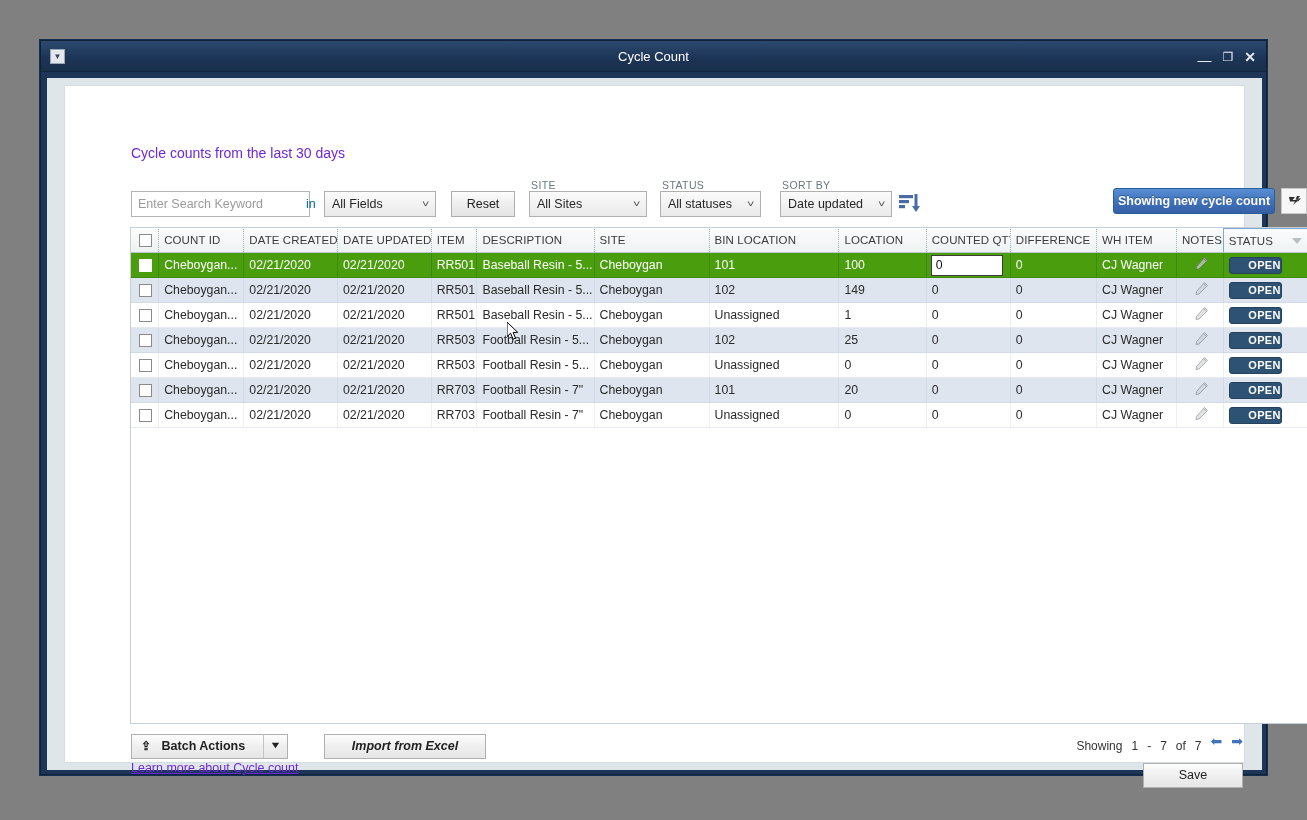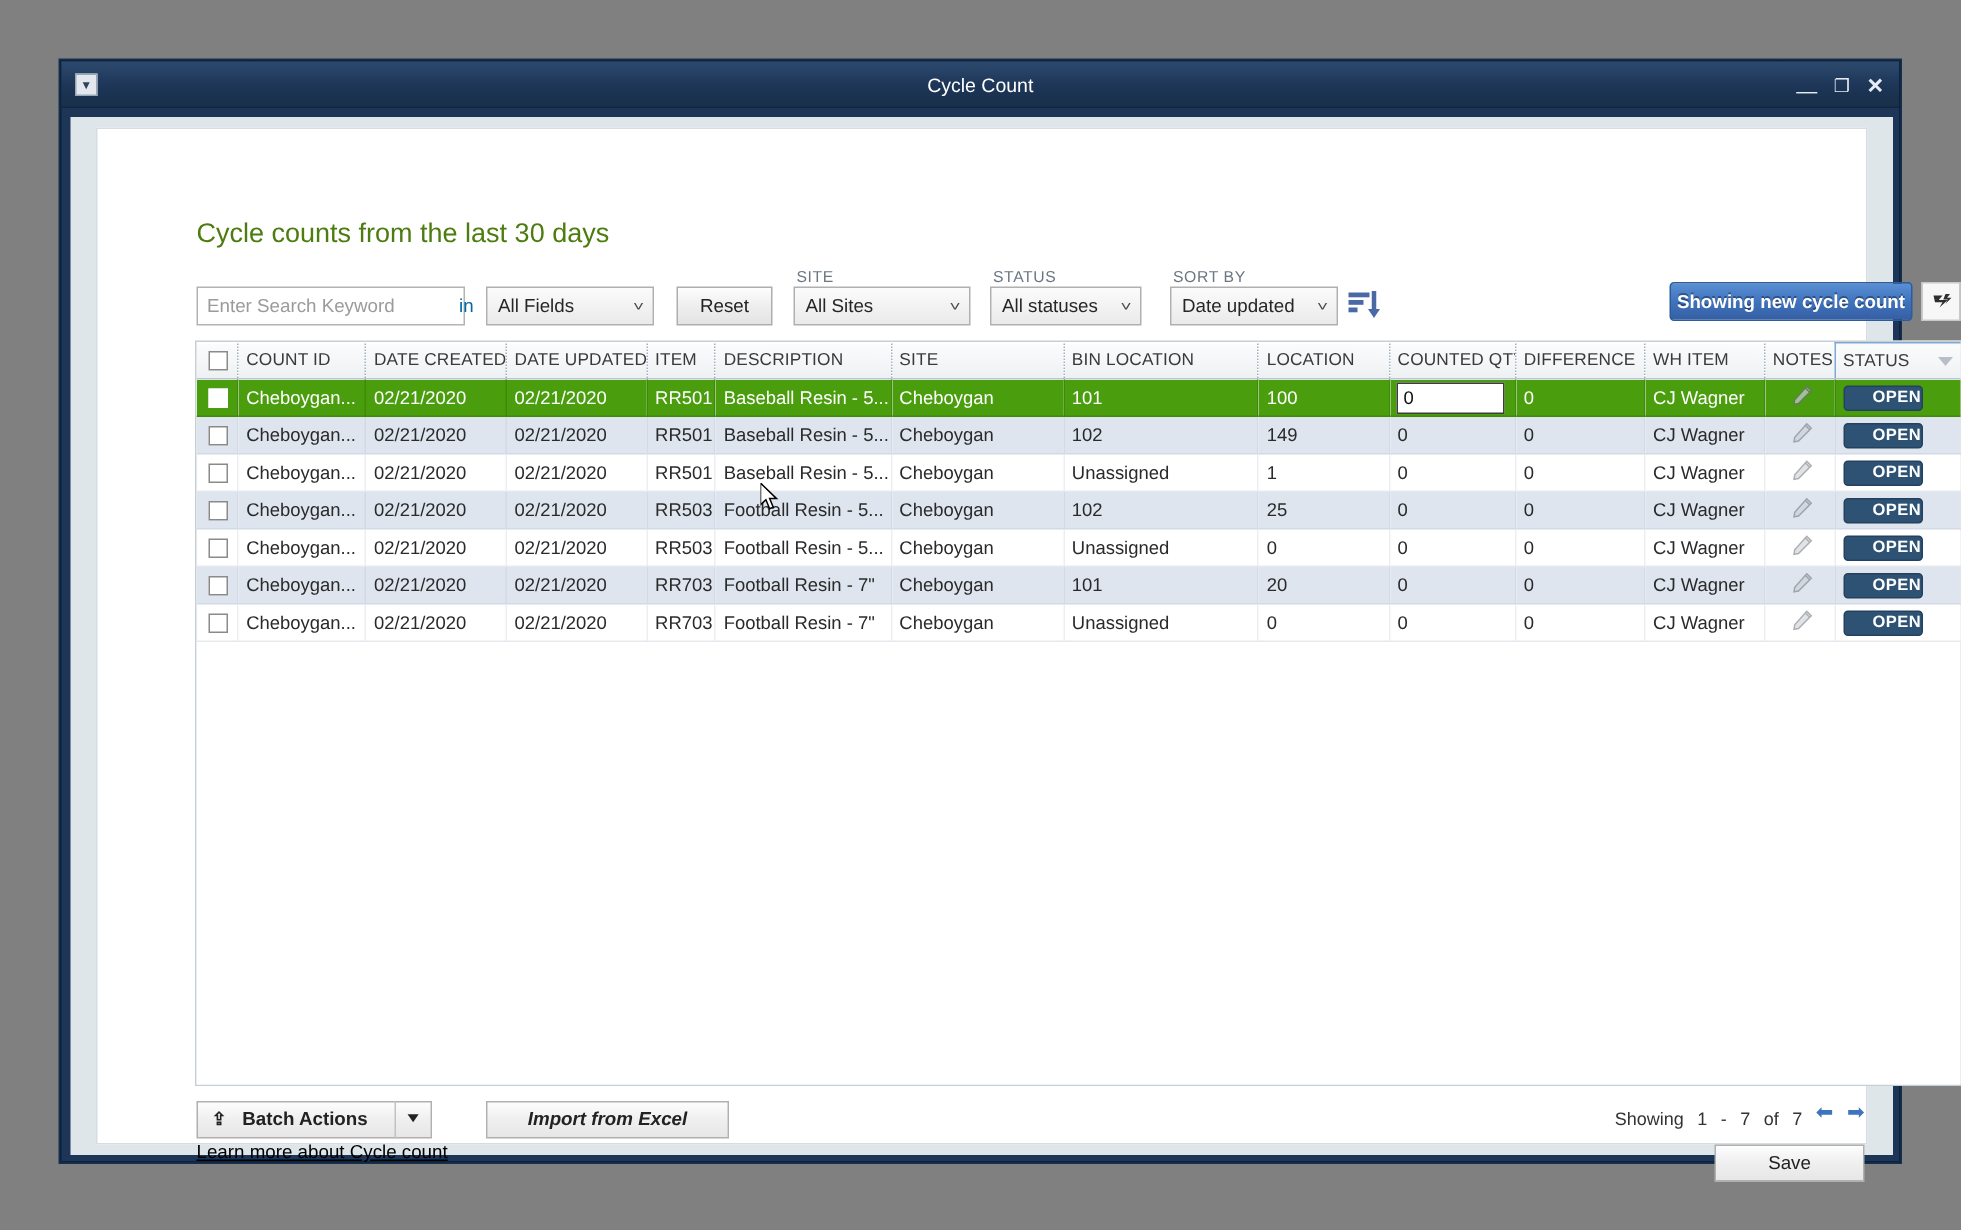--- a/index.html
+++ b/index.html
@@ -66,21 +66,21 @@
     left: 17px; top: 7px;
     width: 1181px; height: 678px;
     background: #ffffff;
     border: 1px solid #d5dde2;
   }
 
   
   #page-title {
     position: absolute;
     left: 2px; top: 59px;
-    font-size: 18px; color: #4d7c0f;
+    font-size: 14px; color: #6d28d9;
   }
 
   .field-label {
     position: absolute;
     font-size: 10.5px;
     color: #6a7682;
     letter-spacing: 0.4px;
     top: -19px; left: 1px;
   }
 
@@ -275,21 +275,21 @@
   #import-btn {
     position: absolute; left: 195px; top: 648px;
     width: 162px; height: 25px;
     border: 1px solid #b0b0b0;
     background: linear-gradient(to bottom, #fdfdfd 0%, #efefef 50%, #e6e6e6 100%);
     font-size: 12.5px; font-weight: bold; color: #222;
     text-align: center; line-height: 23px; font-style: italic;
   }
   #learn-link {
     position: absolute; left: 2px; top: 670px;
-    font-size: 12.5px; color: #000000;
+    font-size: 12.5px; color: #6d28d9;
     height: 24px; line-height: 24px; text-decoration: underline;
   }
   #paging {
     position: absolute; right: 0px; top: 648px;
     font-size: 12px; color: #333;
     line-height: 24px;
     display: flex; align-items: flex-start; gap: 9px;
   }
   #paging .pg-num { min-width: 6px; text-align: center; }
   .arrow { font-size: 14px; color: #3f73bd; line-height: 1; }

